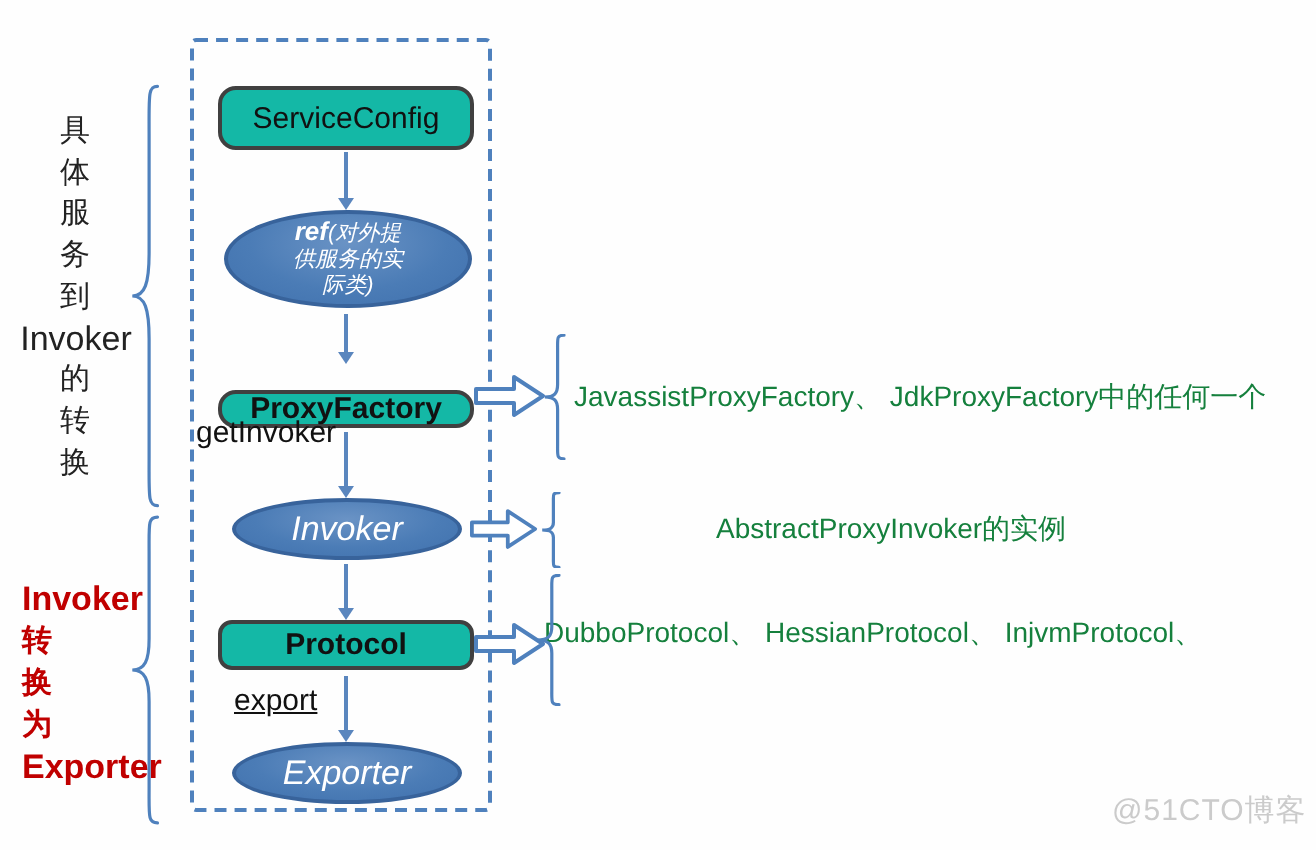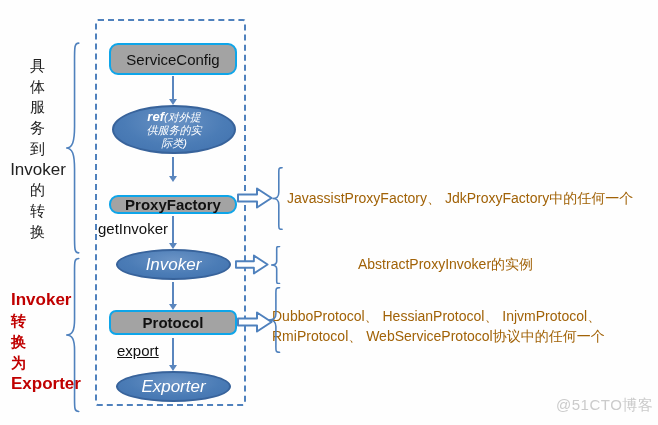--- a/index.html
+++ b/index.html
@@ -7,22 +7,22 @@
     position:relative;width:658px;height:425px;background:#fefefe;overflow:hidden;
     font-family:"Liberation Sans",sans-serif;color:#1a1a1a;
   }
   
   .dashed-box{
     position:absolute;left:95px;top:19px;width:151px;height:387px;
     border:2px dashed #4f81bd;border-radius:3px;box-sizing:border-box;
   }
   
   .rect-node{
-    position:absolute;box-sizing:border-box;background:#a3a3a3;
-    border:2px solid #0ea5e9;border-radius:9px;
+    position:absolute;box-sizing:border-box;background:#14b8a6;
+    border:2px solid #404040;border-radius:9px;
     display:flex;align-items:center;justify-content:center;
     font-size:15px;color:#111;z-index:2;
   }
   
   .ellipse-node{
     position:absolute;box-sizing:border-box;border-radius:50%;
     background:radial-gradient(ellipse 75% 95% at 50% 32%, #6a93c5 0%, #4b7cb6 55%, #3f70ad 100%);
     border:2px solid #38639b;color:#fff;
     display:flex;flex-direction:column;align-items:center;justify-content:center;
     z-index:2;text-align:center;font-style:italic;
@@ -35,21 +35,21 @@
   .varrow::after{
     content:"";position:absolute;bottom:-6px;left:-3px;
     border-left:4px solid transparent;border-right:4px solid transparent;
     border-top:6px solid #5a86be;
   }
   
   .step-label{position:absolute;font-size:15px;color:#111;z-index:3;}
   
   .svg-abs{position:absolute;z-index:3;}
   
-  .annotation{position:absolute;font-size:14px;color:#a16207;white-space:nowrap;}
+  .annotation{position:absolute;font-size:14px;color:#15803d;white-space:nowrap;}
   .annotation.multi{white-space:normal;text-align:left;line-height:20px;}
   
   .left-note-black{
     position:absolute;left:2px;top:56px;width:72px;text-align:center;
     font-size:15px;line-height:20.7px;color:#222;letter-spacing:1px;
   }
   .left-note-black .en{font-size:17px;letter-spacing:0;}
   .left-note-red{
     position:absolute;left:11px;top:289px;width:80px;text-align:left;
     font-size:15px;line-height:21px;color:#c00000;font-weight:bold;
@@ -107,21 +107,21 @@
       <div>际类)</div>
     </div>
   </div>
 
   <div class="varrow" style="left:172px;top:157px;height:19px;"></div>
 
   <div class="rect-node" style="left:109px;top:195px;width:128px;height:19px;font-weight:bold;">
     <span>ProxyFactory</span>
   </div>
 
-  <div class="step-label" style="left:98px;top:220px;text-align:right;">getInvoker</div>
+  <div class="step-label" style="left:98px;top:208px;text-align:right;">getInvoker</div>
   <div class="varrow" style="left:172px;top:216px;height:27px;"></div>
 
   <div class="ellipse-node big-label" style="left:116px;top:249px;width:115px;height:31px;">
     <span>Invoker</span>
   </div>
 
   <div class="varrow" style="left:172px;top:282px;height:22px;"></div>
 
   <div class="rect-node" style="left:109px;top:310px;width:128px;height:25px;border-radius:7px;font-weight:bold;">
     <span>Protocol</span>
@@ -153,18 +153,17 @@
   <svg class="svg-abs" style="left:266px;top:287px;" width="18" height="66" viewBox="0 0 20 100" preserveAspectRatio="none">
     <path d="M15,1 C10.5,1 11,3 11,12 L11,40 C11,47 9,50 3,50 C9,50 11,53 11,60 L11,88 C11,97 10.5,99 15,99" fill="none" stroke="#4f81bd" stroke-width="1.6" vector-effect="non-scaling-stroke" stroke-linecap="round"></path>
   </svg>
 
   <div class="annotation" style="left:287px;top:190px;">JavassistProxyFactory、 JdkProxyFactory中的任何一个</div>
 
   <div class="annotation" style="left:358px;top:256px;">AbstractProxyInvoker的实例</div>
 
   <div class="annotation multi" style="left:272px;top:306px;width:384px;">
     <div>DubboProtocol、 HessianProtocol、 InjvmProtocol、</div>
-    <div>RmiProtocol、 WebServiceProtocol协议中的任何一个</div>
   </div>
 
   <div class="watermark">@51CTO博客</div>
 
 </div>
 
 </body></html>

